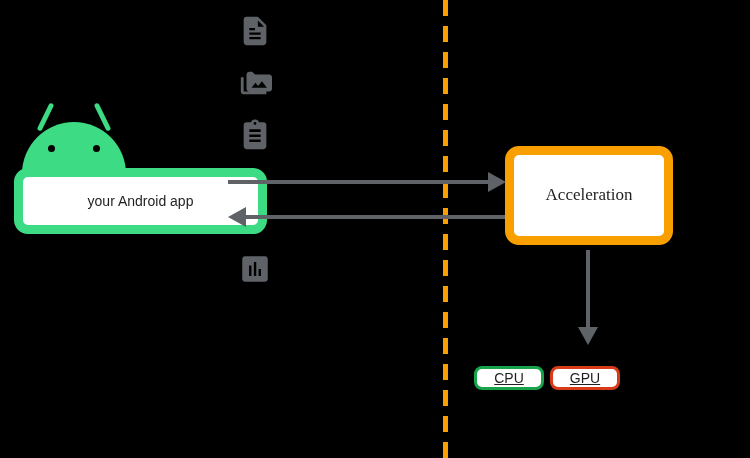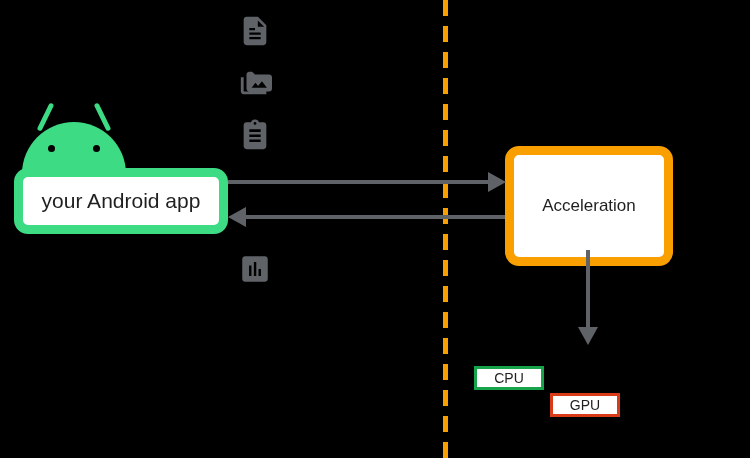--- a/index.html
+++ b/index.html
@@ -62,61 +62,62 @@
     display: flex;
     align-items: center;
     justify-content: center;
     text-align: center;
     color: #1f1f1f;
   }
 
   .app-node {
     left: 14px;
     top: 168px;
-    width: 214px;
+    width: 253px;
     height: 66px;
     border: 9px solid #3ddc84;
     border-radius: 14px;
-    font-size: 21px;
+    font-size: 14px;
   }
 
   .api-node {
     left: 505px;
     top: 146px;
     width: 168px;
-    height: 120px;
+    height: 99px;
     border: 9px solid #fa9f00;
     border-radius: 14px;
     font-size: 17px;
     line-height: 1.35;
+    font-family: Liberation Serif, serif;
   }
 
   .chip {
     position: absolute;
     box-sizing: border-box;
     background: #ffffff;
     display: flex;
     align-items: center;
     justify-content: center;
     font-size: 14px;
     color: #1f1f1f;
-    border-radius: 0;
+    border-radius: 8px;
     height: 24px;
     width: 70px;
+    text-decoration: underline;
   }
   .chip-cpu {
     left: 474px;
     top: 366px;
     border: 3px solid #17a34a;
   }
   .chip-gpu {
     left: 550px;
     top: 366px;
     border: 3px solid #d93b19;
-    margin-top: 27px;
   }
 
   
   .divider {
     position: absolute;
     left: 443px;
     top: 0px;
     width: 5px;
     height: 458px;
     background: repeating-linear-gradient(

